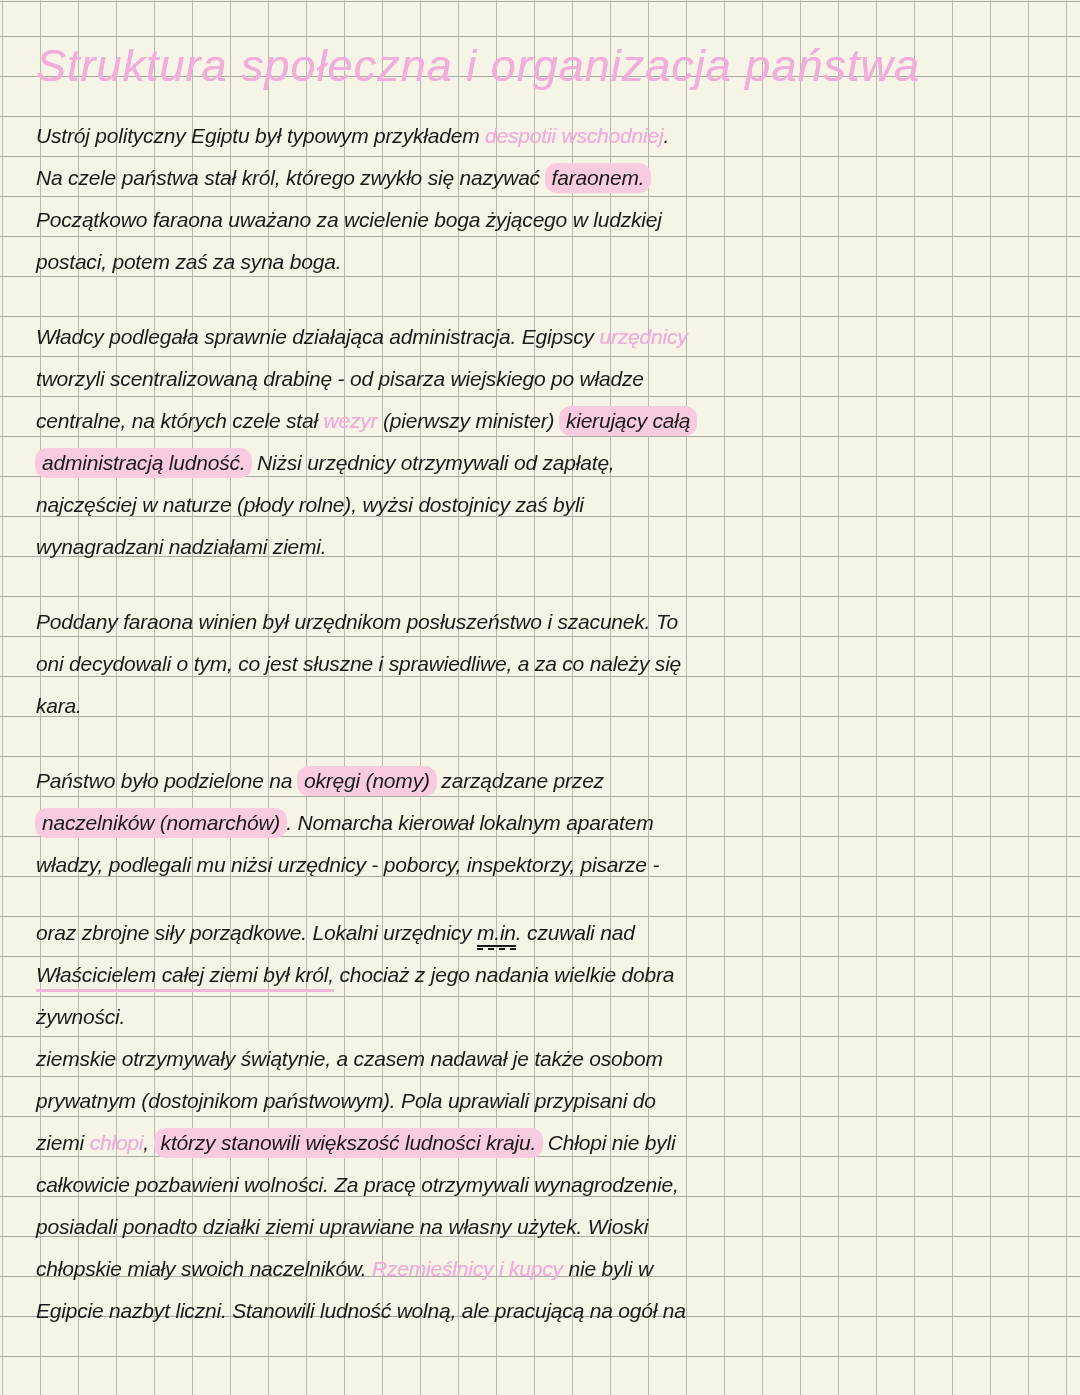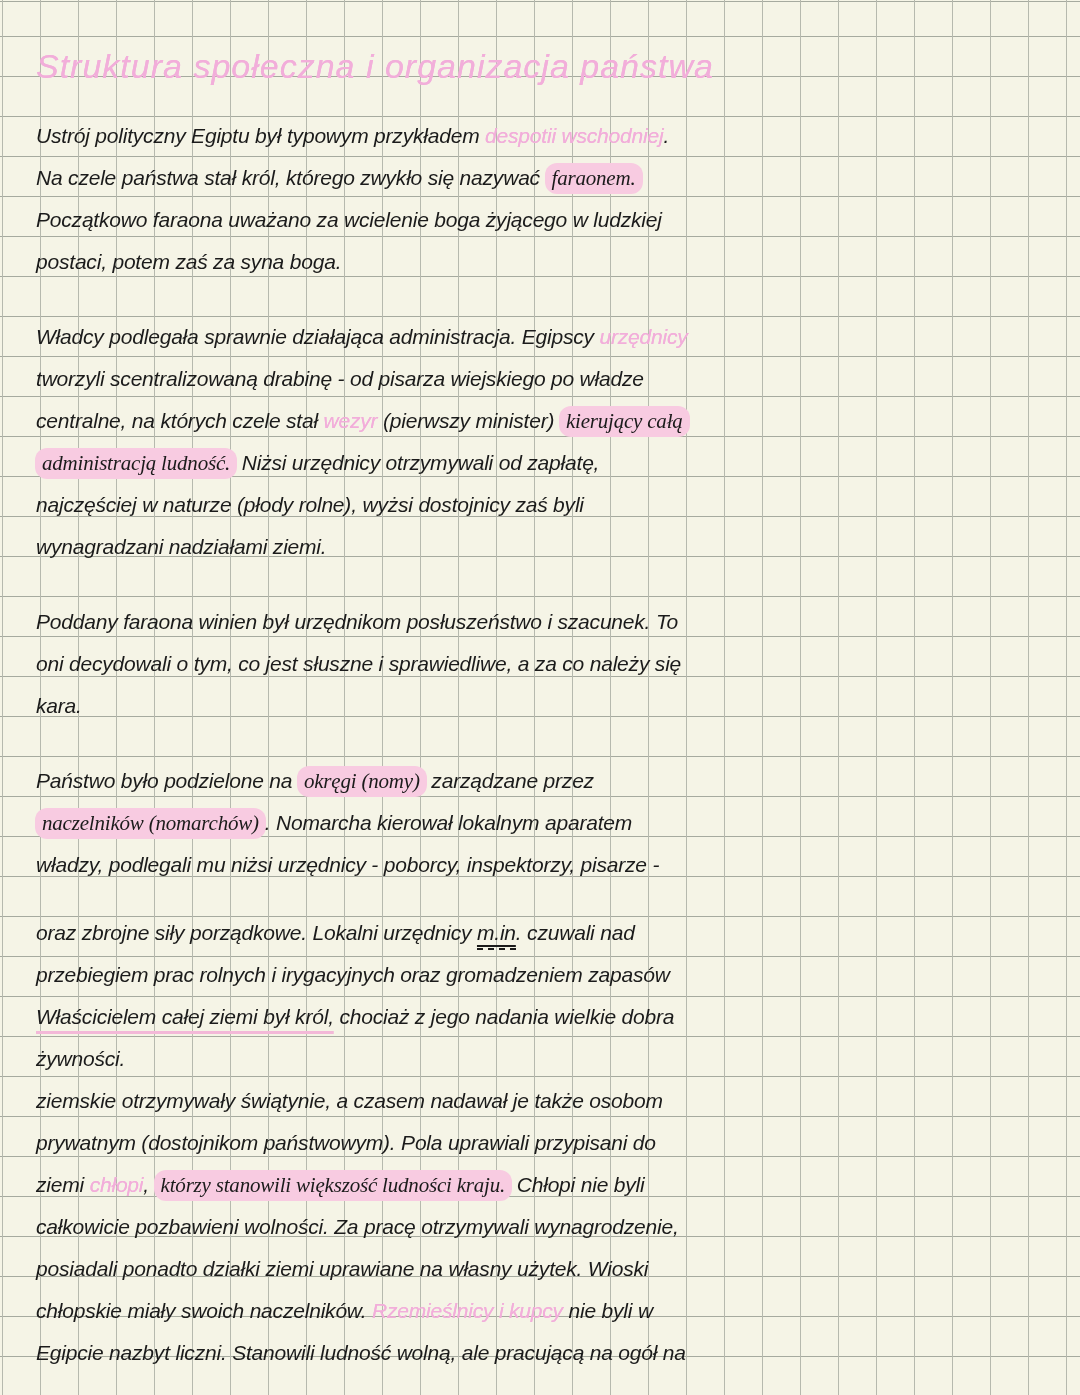--- a/index.html
+++ b/index.html
@@ -23,21 +23,21 @@
     box-sizing:border-box;
     padding:44px 34px 0 36px;
     overflow:hidden;
     background-color:var(--paper);
     background-image:
       repeating-linear-gradient(to right, var(--grid-v) 0 1px, transparent 1px 38px),
       repeating-linear-gradient(to bottom, var(--grid-h) 0 1px, transparent 1px 40px);
     background-position:2px 0, 0 36px;
   }
   .title{
-    font-size:34px;
+    font-size:45px;
     font-style:italic;
     font-weight:normal;
     letter-spacing:1px;
     color:var(--pink);
     margin:0 0 28px 0;
     line-height:44px;
     white-space:nowrap;
     text-shadow:0 0 0.4px var(--pink);
   }
   .paragraph{margin:0 0 33px 0;}
@@ -55,21 +55,20 @@
   .run-pink{
     color:var(--pink);
     text-shadow:0 0 0.4px var(--pink);
   }
   .run-highlight{
     background:var(--hl);
     border-radius:12px;
     padding:3px 7px 4px 7px;
     margin:15px -1px;
     box-decoration-break:clone;
-    font-family:Liberation Serif, serif;
     -webkit-box-decoration-break:clone;
   }
   .run-pink-underline{
     text-decoration:underline;
     text-decoration-color:var(--ul);
     text-decoration-thickness:2.5px;
     text-underline-offset:7px;
   }
   .run-dashed-term{
     display:inline-block;
@@ -106,21 +105,20 @@
     <div class="paragraph">
         <div class="line"><span class="run run-normal">Poddany faraona winien był urzędnikom posłuszeństwo i szacunek. To</span></div>
         <div class="line"><span class="run run-normal">oni decydowali o tym, co jest słuszne i sprawiedliwe, a za co należy się</span></div>
         <div class="line"><span class="run run-normal">kara.</span></div>
       </div>
     <div class="paragraph">
         <div class="line"><span class="run run-normal">Państwo było podzielone na </span><span class="run run-highlight">okręgi (nomy)</span><span class="run run-normal"> zarządzane przez</span></div>
         <div class="line"><span class="run run-highlight">naczelników (nomarchów)</span><span class="run run-normal">. Nomarcha kierował lokalnym aparatem</span></div>
         <div class="line"><span class="run run-normal">władzy, podlegali mu niżsi urzędnicy - poborcy, inspektorzy, pisarze -</span></div>
         <div class="line"><span class="run run-normal">oraz zbrojne siły porządkowe. Lokalni urzędnicy </span><span class="run run-dashed-term">m.in</span><span class="run run-normal">. czuwali nad</span></div>
-        <div class="line"><span class="run run-normal">przebiegiem prac rolnych i irygacyjnych oraz gromadzeniem zapasów</span></div>
         <div class="line"><span class="run run-pink-underline">Właścicielem całej ziemi był król,</span><span class="run run-normal"> chociaż z jego nadania wielkie dobra</span></div>
         <div class="line"><span class="run run-normal">żywności.</span></div>
         <div class="line"><span class="run run-normal">ziemskie otrzymywały świątynie, a czasem nadawał je także osobom</span></div>
         <div class="line"><span class="run run-normal">prywatnym (dostojnikom państwowym). Pola uprawiali przypisani do</span></div>
         <div class="line"><span class="run run-normal">ziemi </span><span class="run run-pink">chłopi</span><span class="run run-normal">, </span><span class="run run-highlight">którzy stanowili większość ludności kraju.</span><span class="run run-normal"> Chłopi nie byli</span></div>
         <div class="line"><span class="run run-normal">całkowicie pozbawieni wolności. Za pracę otrzymywali wynagrodzenie,</span></div>
         <div class="line"><span class="run run-normal">posiadali ponadto działki ziemi uprawiane na własny użytek. Wioski</span></div>
         <div class="line"><span class="run run-normal">chłopskie miały swoich naczelników. </span><span class="run run-pink">Rzemieślnicy i kupcy</span><span class="run run-normal"> nie byli w</span></div>
         <div class="line"><span class="run run-normal">Egipcie nazbyt liczni. Stanowili ludność wolną, ale pracującą na ogół na</span></div>
       </div>

